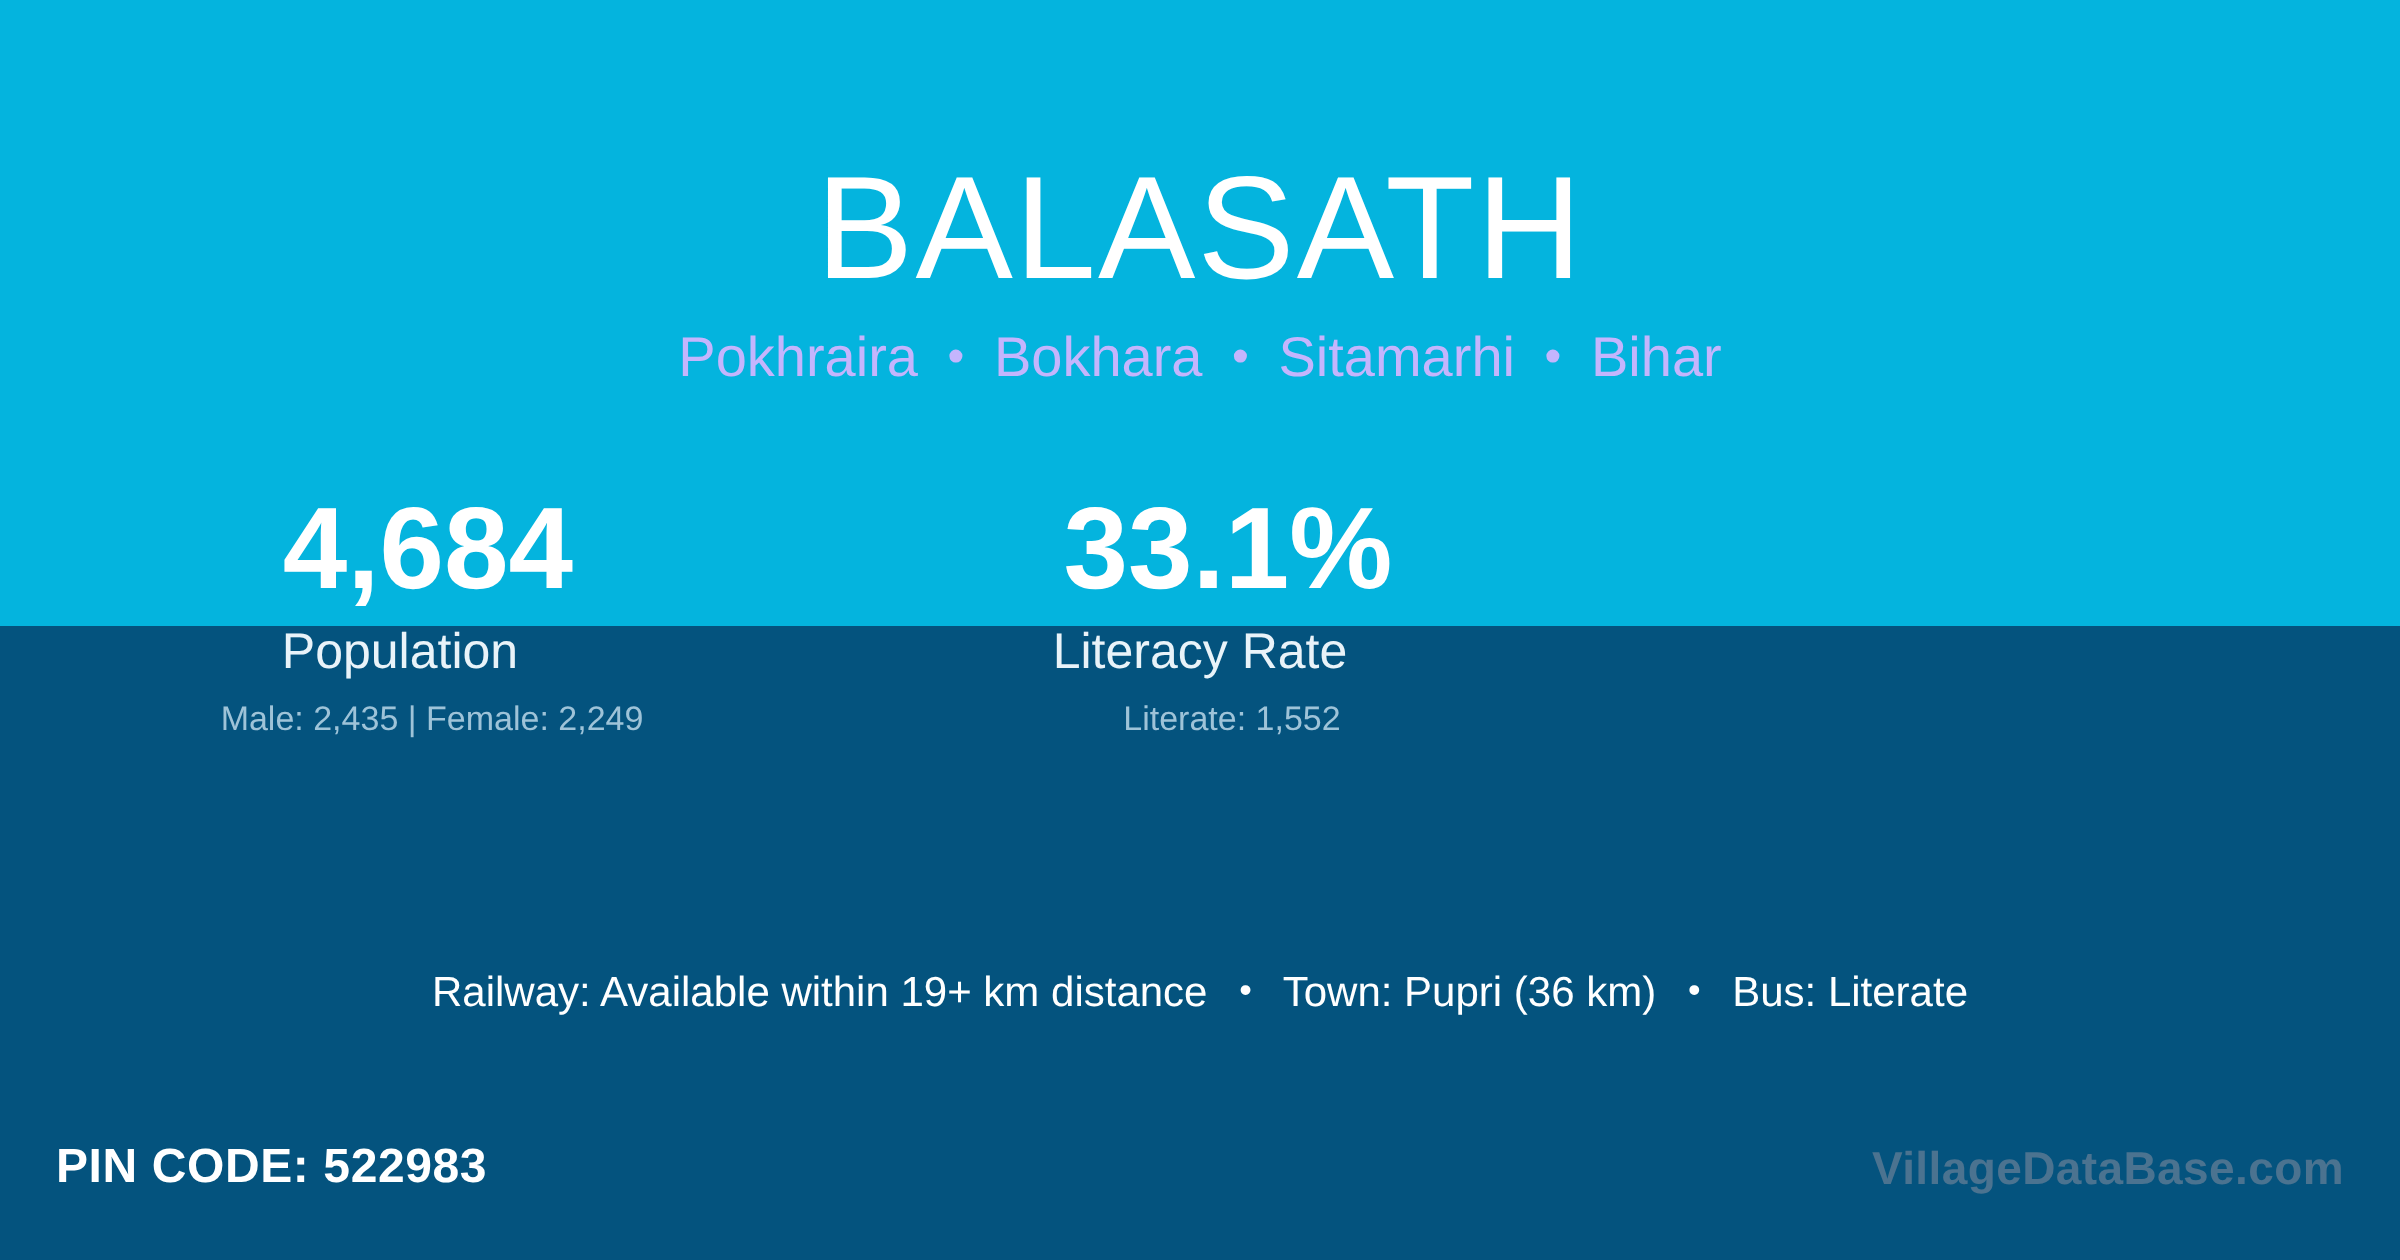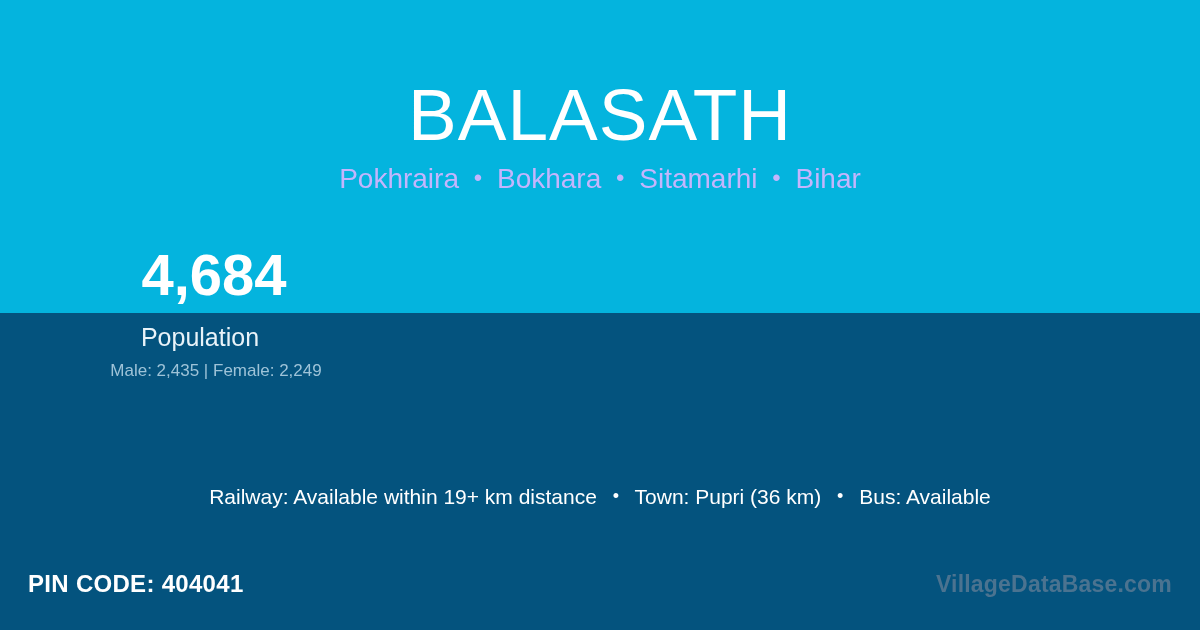--- a/index.html
+++ b/index.html
@@ -79,21 +79,21 @@
   }
   .stat-value {
     font-size:58px;
     font-weight:bold;
     color:#ffffff;
     line-height:1.12;
     white-space:nowrap;
     padding-left:28px;
   }
   .stat-label {
-    margin-top:16px;
+    margin-top:5px;
     font-size:25px;
     font-weight:normal;
     color:#e9f3f9;
     line-height:1.1;
     white-space:nowrap;
   }
   .stat-detail {
     margin-top:11px;
     font-size:17px;
     font-weight:normal;
@@ -171,27 +171,32 @@
 
 <div class="stats">
 
   <div class="stat">
     <div class="stat-value">4,684</div>
     <div class="stat-label">Population</div>
     <div class="stat-detail">Male: 2,435 | Female: 2,249</div>
   </div>
 
 
+  <div class="stat">
+    <div class="stat-value">33.1%</div>
+    <div class="stat-label">Literacy Rate</div>
+    <div class="stat-detail">Literate: 1,552</div>
+  </div>
 
 </div>
 
 <div class="infra">
   <span>Railway: Available within 19+ km distance</span>
   <span class="sep">•</span>
   <span>Town: Pupri (36 km)</span>
   <span class="sep">•</span>
-  <span>Bus: Available</span>
+  <span>Bus: Literate</span>
 </div>
 
 <div class="footer">
-  <div class="pin-code">PIN CODE: 404041</div>
+  <div class="pin-code">PIN CODE: 522983</div>
   <div class="brand">VillageDataBase.com</div>
 </div>
 
 </body></html>

